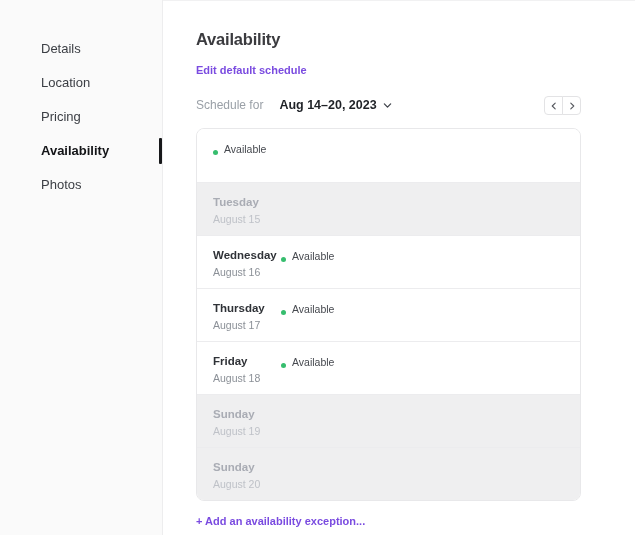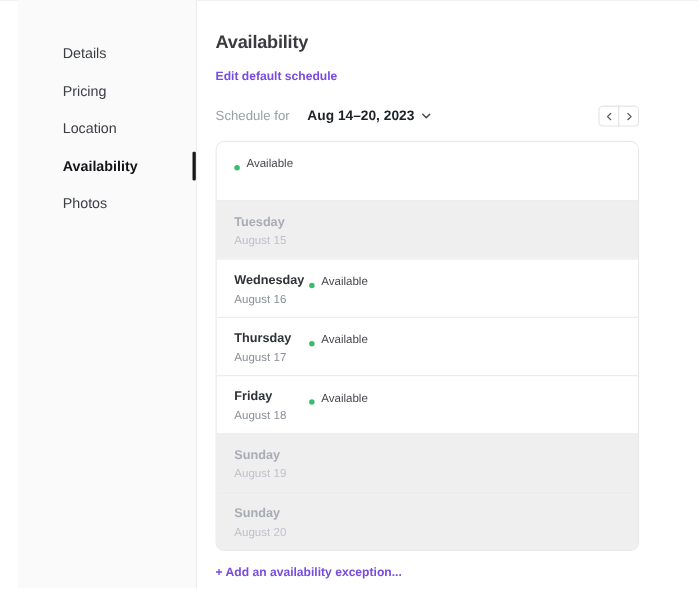--- a/index.html
+++ b/index.html
@@ -7,21 +7,21 @@
   body {
     font-family:"Liberation Sans", sans-serif;
     background:#ffffff;
     position:relative;
     overflow:hidden;
   }
   .top-hairline { position:absolute; top:0; left:0; width:635px; height:1px; background:#f1f1f2; }
 
   
   .sidebar {
-    position:absolute; left:16px; top:0; width:163px; height:535px;
+    position:absolute; left:0; top:0; width:163px; height:535px;
     background:#fafafa; border-right:1px solid #ededee;
     padding-top:37px;
   }
   .nav-item {
     position:relative;
     font-size:13px; line-height:14px; color:#3b3e44;
     padding:5px 8px 5px 41px; margin-bottom:10px;
     cursor:pointer;
   }
   .nav-item.active { color:#131417; font-weight:bold; }
@@ -90,25 +90,25 @@
 
 <div class="top-hairline"></div>
 
 <nav class="sidebar">
   <div id="nav-list">
   <div class="nav-item">
     <span class="nav-label">Details</span>
   </div>
 
   <div class="nav-item">
+    <span class="nav-label">Location</span>
+  </div>
+
+  <div class="nav-item">
     <span class="nav-label">Pricing</span>
-  </div>
-
-  <div class="nav-item">
-    <span class="nav-label">Location</span>
   </div>
 
   <div class="nav-item active">
     <span class="nav-label">Availability</span>
   </div>
 
   <div class="nav-item">
     <span class="nav-label">Photos</span>
   </div>
 </div>

